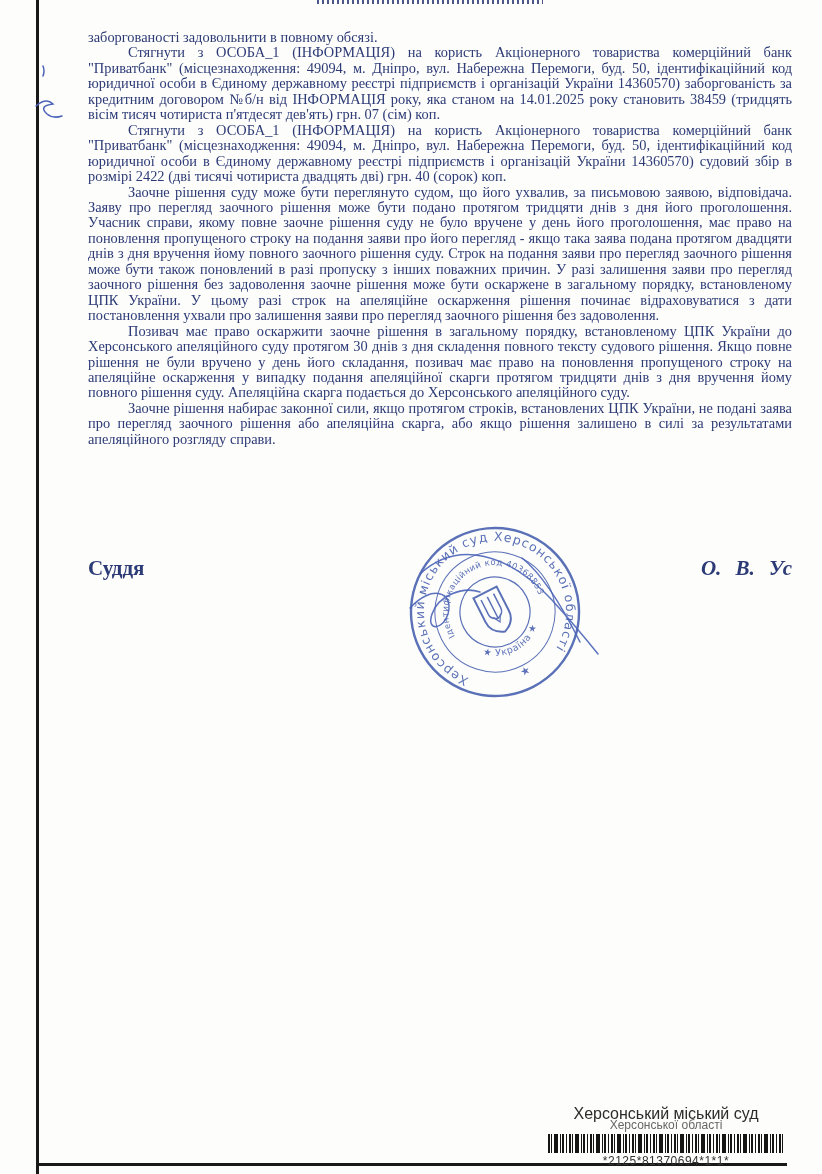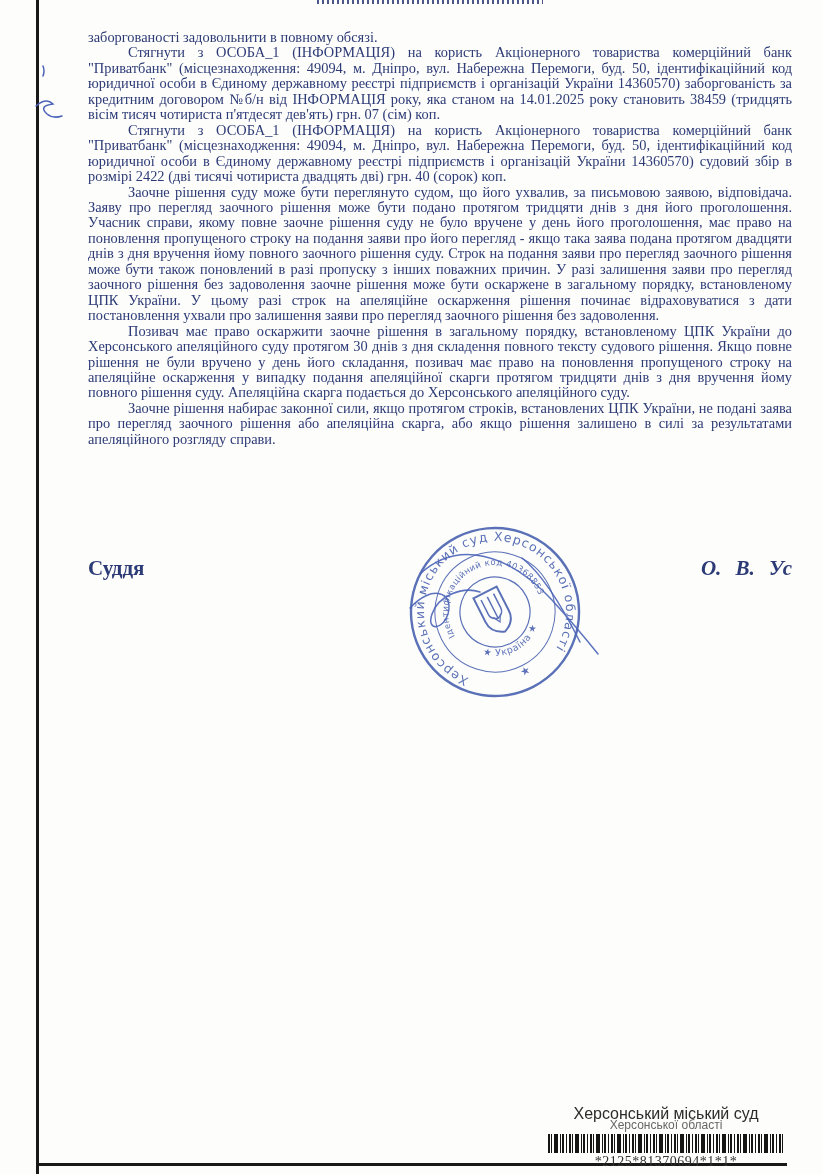--- a/index.html
+++ b/index.html
@@ -30,21 +30,21 @@
   .pen-marks{position:absolute;left:30px;top:58px;}
   
   .footer-block{position:absolute;left:540px;top:1108px;width:252px;text-align:center;
     font-family:"Liberation Sans",sans-serif;color:#2b2b2b;}
   .footer-court{font-size:16px;line-height:12px;}
   .footer-region{font-size:12px;line-height:11px;color:#666;text-align:center;}
   .barcode{height:19px;margin:3px 8px 1px;
     background-image:
       repeating-linear-gradient(90deg,#151515 0 1px,rgba(0,0,0,0) 1px 3px),
       repeating-linear-gradient(90deg,#151515 0 2px,rgba(0,0,0,0) 2px 7px);}
-  .barcode-value{font-family:Liberation Serif, serif;font-size:14px;color:#333;letter-spacing:.5px;}
+  .barcode-value{font-family:Liberation Sans, sans-serif;font-size:12px;color:#333;letter-spacing:.5px;}
 </style>
 </head>
 <body>
 
 <div class="page">
 
   <div class="scan-edge-left"></div>
   <div class="scan-edge-bottom"></div>
   <div class="clipped-top"></div>
 

